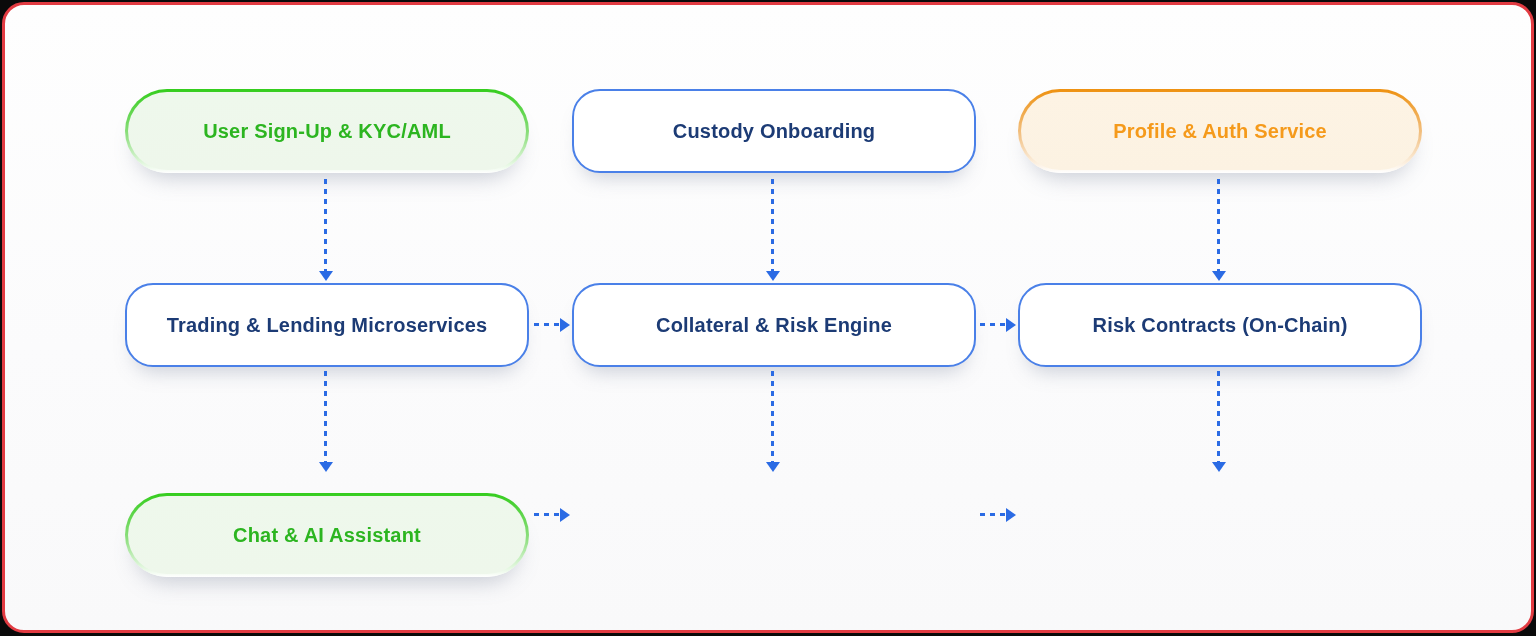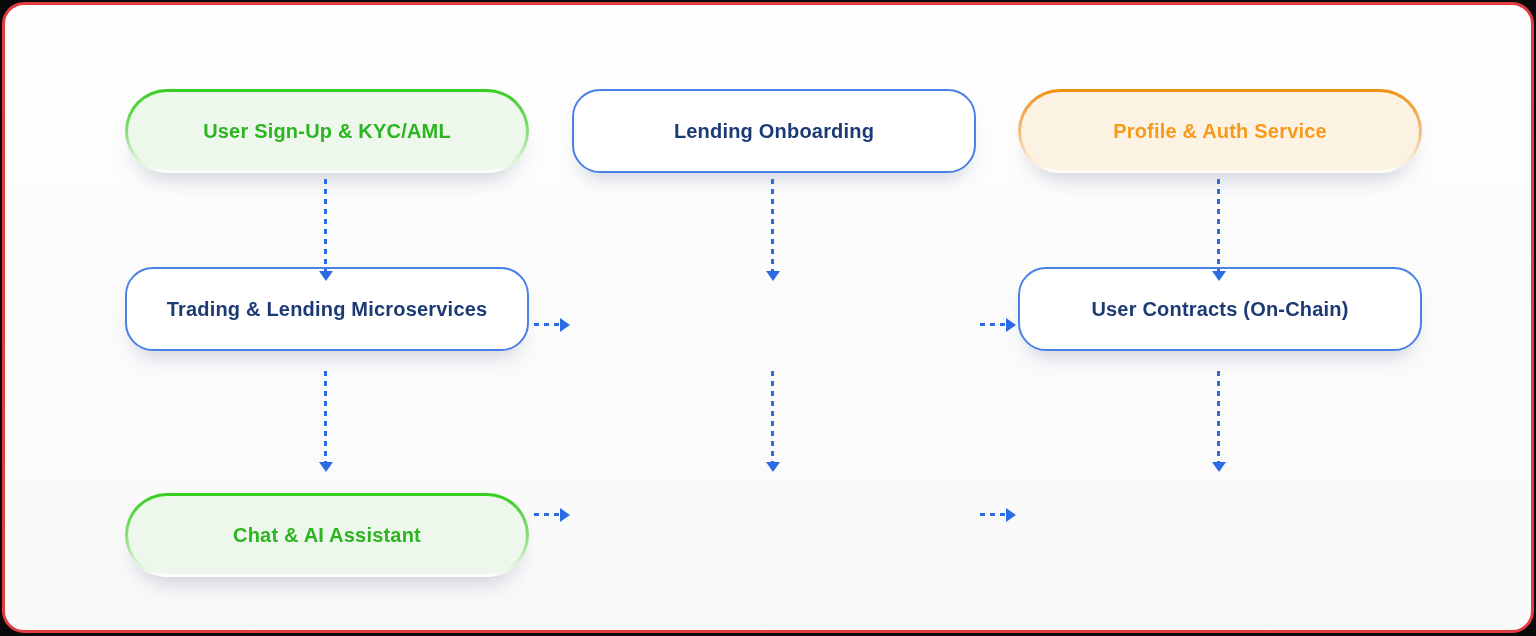--- a/index.html
+++ b/index.html
@@ -63,21 +63,21 @@
       linear-gradient(180deg, #fdf3e4, #fcf2e2) padding-box,
       linear-gradient(180deg, #ee9110 0%, #f2c286 55%, #ffffff 100%) border-box;
     box-shadow: 0 16px 22px -12px rgba(110,120,145,0.38);
     align-items: center;
   }
   
   .c1 { left: 120px; align-items: center; }
   .c2 { left: 567px; }
   .c3 { left: 1013px; }
   .r1 { top: 84px; }
-  .r2 { top: 262px; }
+  .r2 { top: 278px; }
   .r3 { top: 488px; }
 
   
   .varrow {
     position: absolute;
     width: 3px;
     background: repeating-linear-gradient(180deg, #2b6be4 0 5px, transparent 5px 10px);
   }
   .varrow::after {
     content: "";
@@ -120,31 +120,34 @@
 </head>
 <body>
 
 <div class="stage">
   <div class="card">
 
     <div class="node node-green c1 r1">
       <span>User Sign-Up &amp; KYC/AML</span>
     </div>
     <div class="node node-blue c2 r1">
-      <span>Lending Onboarding</span>
+      <span>Custody Onboarding</span>
     </div>
     <div class="node node-orange c3 r1">
       <span>Profile &amp; Auth Service</span>
     </div>
 
     <div class="node node-blue c1 r2">
       <span>Trading &amp; Lending Microservices</span>
     </div>
+    <div class="node node-blue c2 r2">
+      <span>Collateral &amp; Risk Engine</span>
+    </div>
     <div class="node node-blue c3 r2">
-      <span>User Contracts (On-Chain)</span>
+      <span>Risk Contracts (On-Chain)</span>
     </div>
 
     <div class="node node-green c1 r3">
       <span>Chat &amp; AI Assistant</span>
     </div>
 
     <div class="varrow vg1 vc1"></div>
     <div class="varrow vg1 vc2"></div>
     <div class="varrow vg1 vc3"></div>
 

